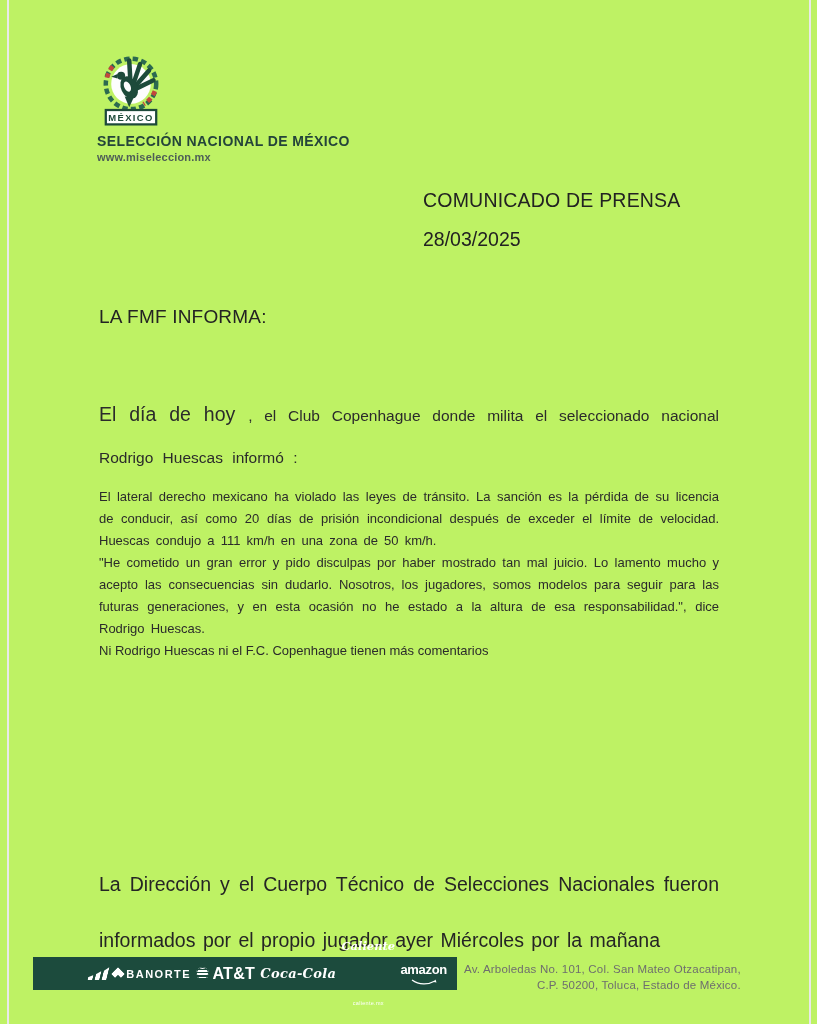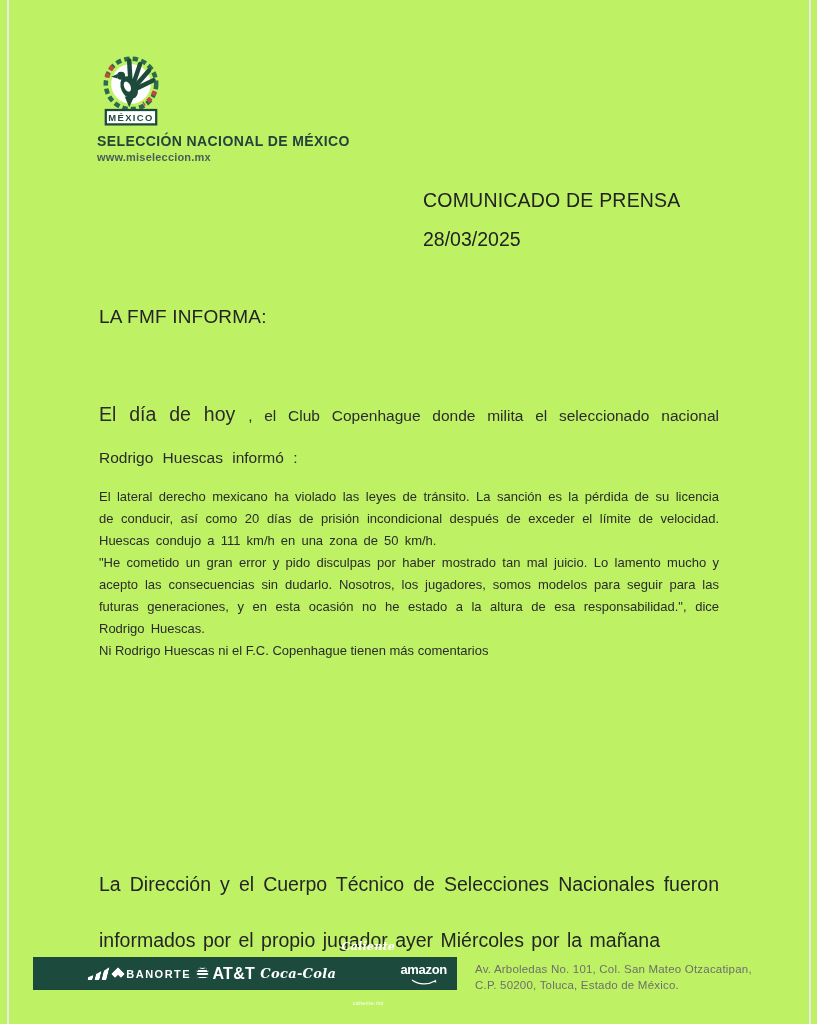--- a/index.html
+++ b/index.html
@@ -77,22 +77,22 @@
     box-shadow:0 0 0 1px #1c4b3d inset;display:block;
   }
   .att-text{font-size:16px;font-weight:700;letter-spacing:.3px;}
   .cocacola{font-family:"DejaVu Serif", serif;font-style:italic;font-weight:700;font-size:13px;letter-spacing:.3px;}
   .caliente{display:flex;flex-direction:column;align-items:center;line-height:1;gap:48px;}
   .caliente .script{font-family:"DejaVu Serif", serif;font-style:italic;font-weight:700;font-size:11.5px;}
   .caliente .sub{font-size:5.5px;margin-top:1px;letter-spacing:.3px;}
   .amazon{display:flex;flex-direction:column;align-items:center;line-height:1;}
   .amazon .word{font-size:13px;font-weight:700;letter-spacing:-.3px;}
   .address{
-    position:absolute;left:475px;top:961px;
-    font-size:11.5px;line-height:16px;color:#6e6e6e;letter-spacing:.2px;
+    position:absolute;left:464px;top:961px;
+    font-size:11.5px;line-height:16px;color:#6e6e6e;letter-spacing:.2px;text-align:right;
   }
 </style>
 </head>
 <body>
 
 <div class="page">
   <div class="edge left"></div>
   <div class="edge right"></div>
 
   <div class="crest">

